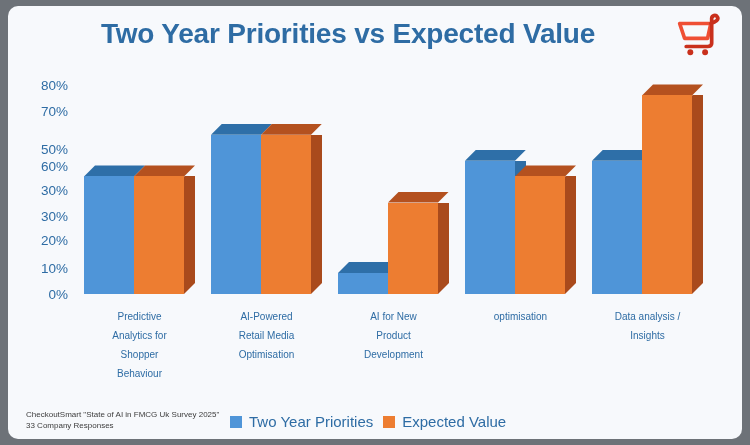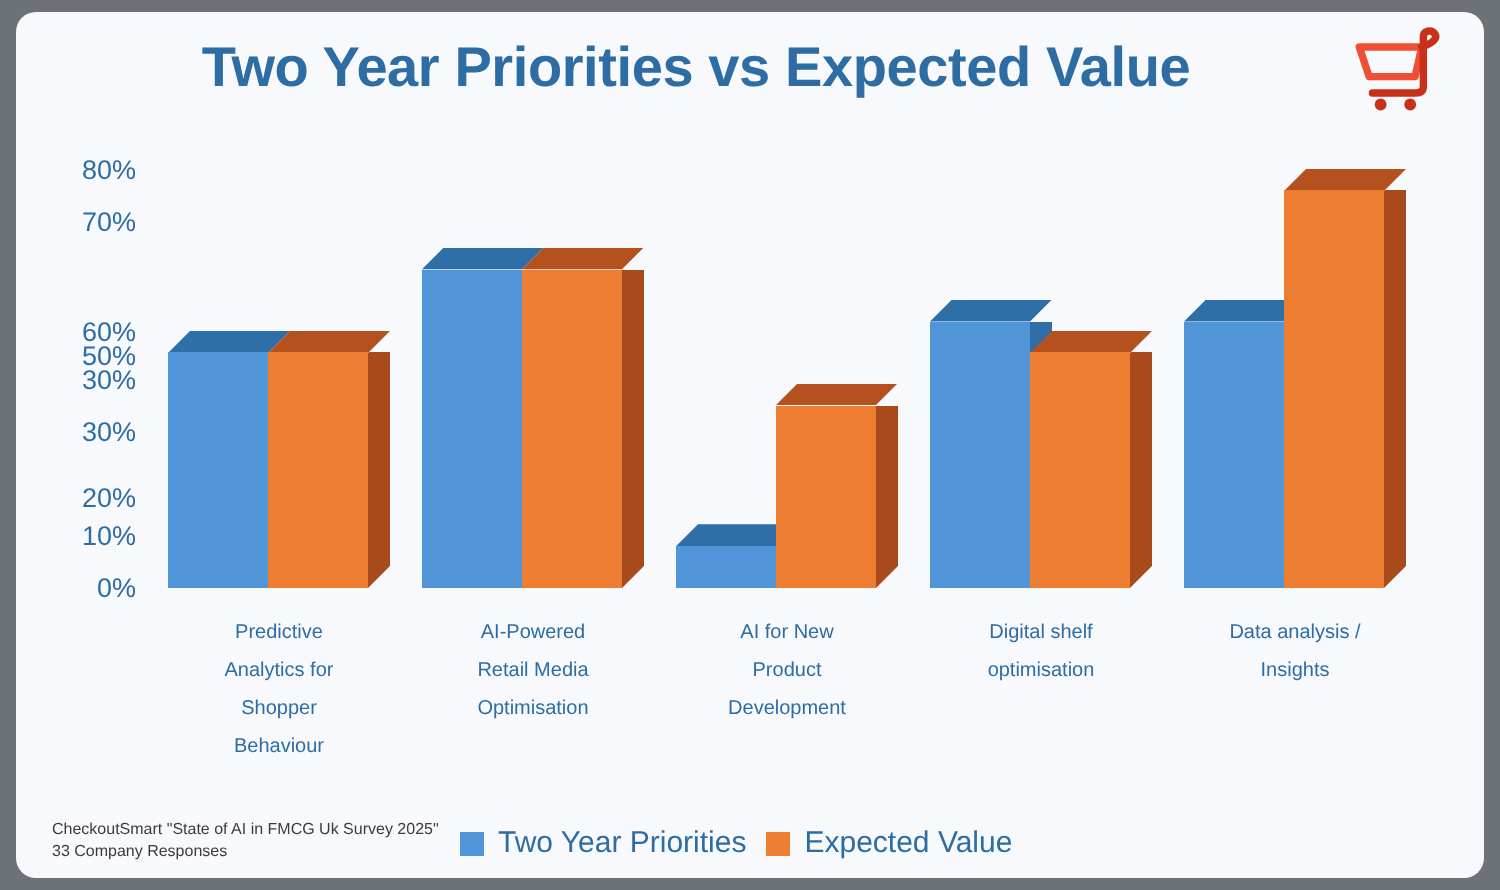--- a/index.html
+++ b/index.html
@@ -149,24 +149,24 @@
       <circle cx="19" cy="49" r="3.6" fill="#c9301c"></circle>
       <circle cx="37" cy="49" r="3.6" fill="#c9301c"></circle>
     </svg>
   </div>
 
   <div id="plot">
     <div id="y-axis-wrap">
         <div class="y-tick" style="top: 79px;">80%</div>
         <div class="y-tick" style="top: 105.125px;">70%</div>
         <div class="y-tick" style="top: 120px; margin-top: 40px;">60%</div>
-        <div class="y-tick" style="top: 172px;">50%</div>
+        <div class="y-tick" style="top: 143px;">50%</div>
         <div class="y-tick" style="top: 183.5px;">30%</div>
         <div class="y-tick" style="top: 209.625px;">30%</div>
-        <div class="y-tick" style="top: 243px; margin-left: 48px;">20%</div>
+        <div class="y-tick" style="top: 234px; margin-left: 48px;">20%</div>
         <div class="y-tick" style="top: 261.875px;">10%</div>
         <div class="y-tick" style="top: 288px;">0%</div>
       </div>
   <div class="bar3d" title="Two Year Priorities: 45%" style="left: 76px; top: 170.438px; width: 50px; height: 117.562px;">
         <div style="position: absolute; left: 50px; top: 0px; width: 11px; height: 117.562px; background: rgb(47, 110, 166); clip-path: polygon(0px 0px, 100% -11px, 100% 106.562px, 0px 100%);"></div>
         <div style="position: absolute; left: 0px; top: -11px; width: 61px; height: 11px; background: rgb(46, 111, 168); clip-path: polygon(11px 0px, 100% 0px, 50px 100%, 0px 100%);"></div>
         <div class="face-front" style="background: rgb(79, 149, 216);"></div>
       </div>
       <div class="bar3d" title="Expected Value: 45%" style="left: 126px; top: 170.438px; width: 50px; height: 117.562px;">
         <div style="position: absolute; left: 50px; top: 0px; width: 11px; height: 117.562px; background: rgb(169, 74, 28); clip-path: polygon(0px 0px, 100% -11px, 100% 106.562px, 0px 100%);"></div>
@@ -213,21 +213,20 @@
         <div style="position: absolute; left: 50px; top: 0px; width: 11px; height: 133.237px; background: rgb(47, 110, 166); clip-path: polygon(0px 0px, 100% -11px, 100% 122.237px, 0px 100%);"></div>
         <div style="position: absolute; left: 0px; top: -11px; width: 61px; height: 11px; background: rgb(46, 111, 168); clip-path: polygon(11px 0px, 100% 0px, 50px 100%, 0px 100%);"></div>
         <div class="face-front" style="background: rgb(79, 149, 216);"></div>
       </div>
       <div class="bar3d" title="Expected Value: 45%" style="left: 507px; top: 170.438px; width: 50px; height: 117.562px;">
         <div style="position: absolute; left: 50px; top: 0px; width: 11px; height: 117.562px; background: rgb(169, 74, 28); clip-path: polygon(0px 0px, 100% -11px, 100% 106.562px, 0px 100%);"></div>
         <div style="position: absolute; left: 0px; top: -11px; width: 61px; height: 11px; background: rgb(180, 81, 31); clip-path: polygon(11px 0px, 100% 0px, 50px 100%, 0px 100%);"></div>
         <div class="face-front" style="background: rgb(237, 125, 49);"></div>
       </div>
       <div class="cat-label" style="left: 448.5px; width: 128px; top: 301px;">
-        <div>Digital shelf</div>
         <div>optimisation</div>
       </div>
       <div class="bar3d" title="Two Year Priorities: 51%" style="left: 584px; top: 154.762px; width: 50px; height: 133.237px;">
         <div style="position: absolute; left: 50px; top: 0px; width: 11px; height: 133.237px; background: rgb(47, 110, 166); clip-path: polygon(0px 0px, 100% -11px, 100% 122.237px, 0px 100%);"></div>
         <div style="position: absolute; left: 0px; top: -11px; width: 61px; height: 11px; background: rgb(46, 111, 168); clip-path: polygon(11px 0px, 100% 0px, 50px 100%, 0px 100%);"></div>
         <div class="face-front" style="background: rgb(79, 149, 216);"></div>
       </div>
       <div class="bar3d" title="Expected Value: 76%" style="left: 634px; top: 89.45px; width: 50px; height: 198.55px;">
         <div style="position: absolute; left: 50px; top: 0px; width: 11px; height: 198.55px; background: rgb(169, 74, 28); clip-path: polygon(0px 0px, 100% -11px, 100% 187.55px, 0px 100%);"></div>
         <div style="position: absolute; left: 0px; top: -11px; width: 61px; height: 11px; background: rgb(180, 81, 31); clip-path: polygon(11px 0px, 100% 0px, 50px 100%, 0px 100%);"></div>

